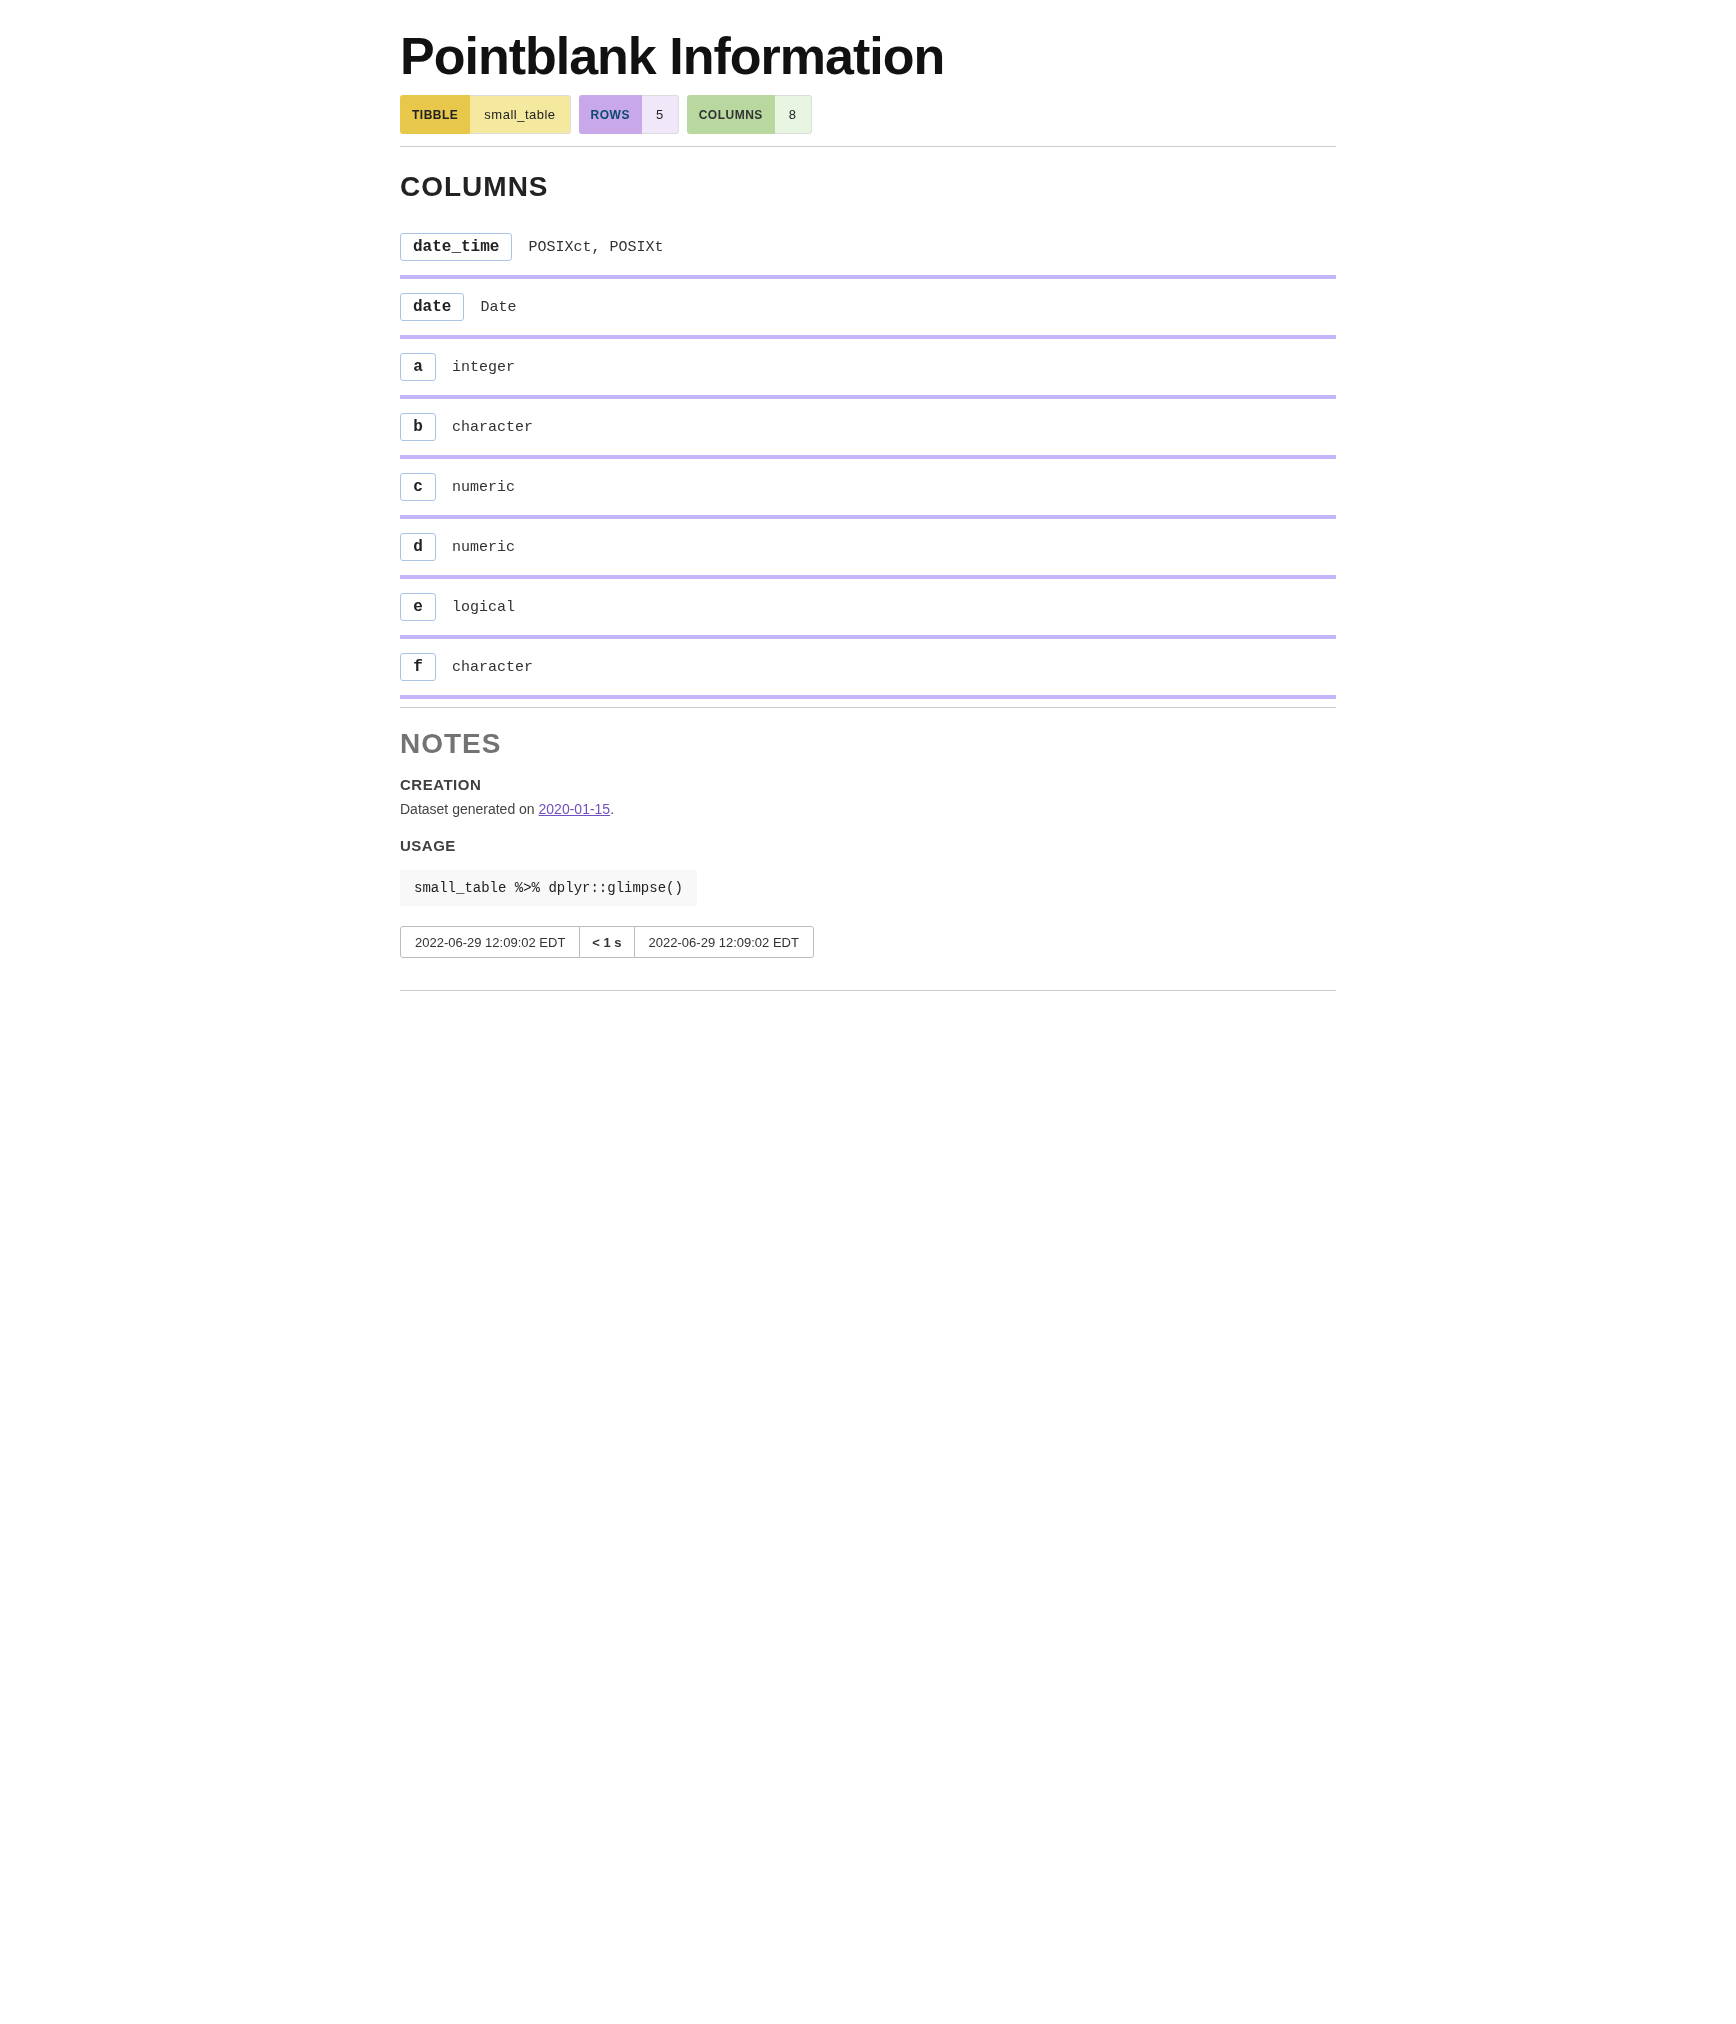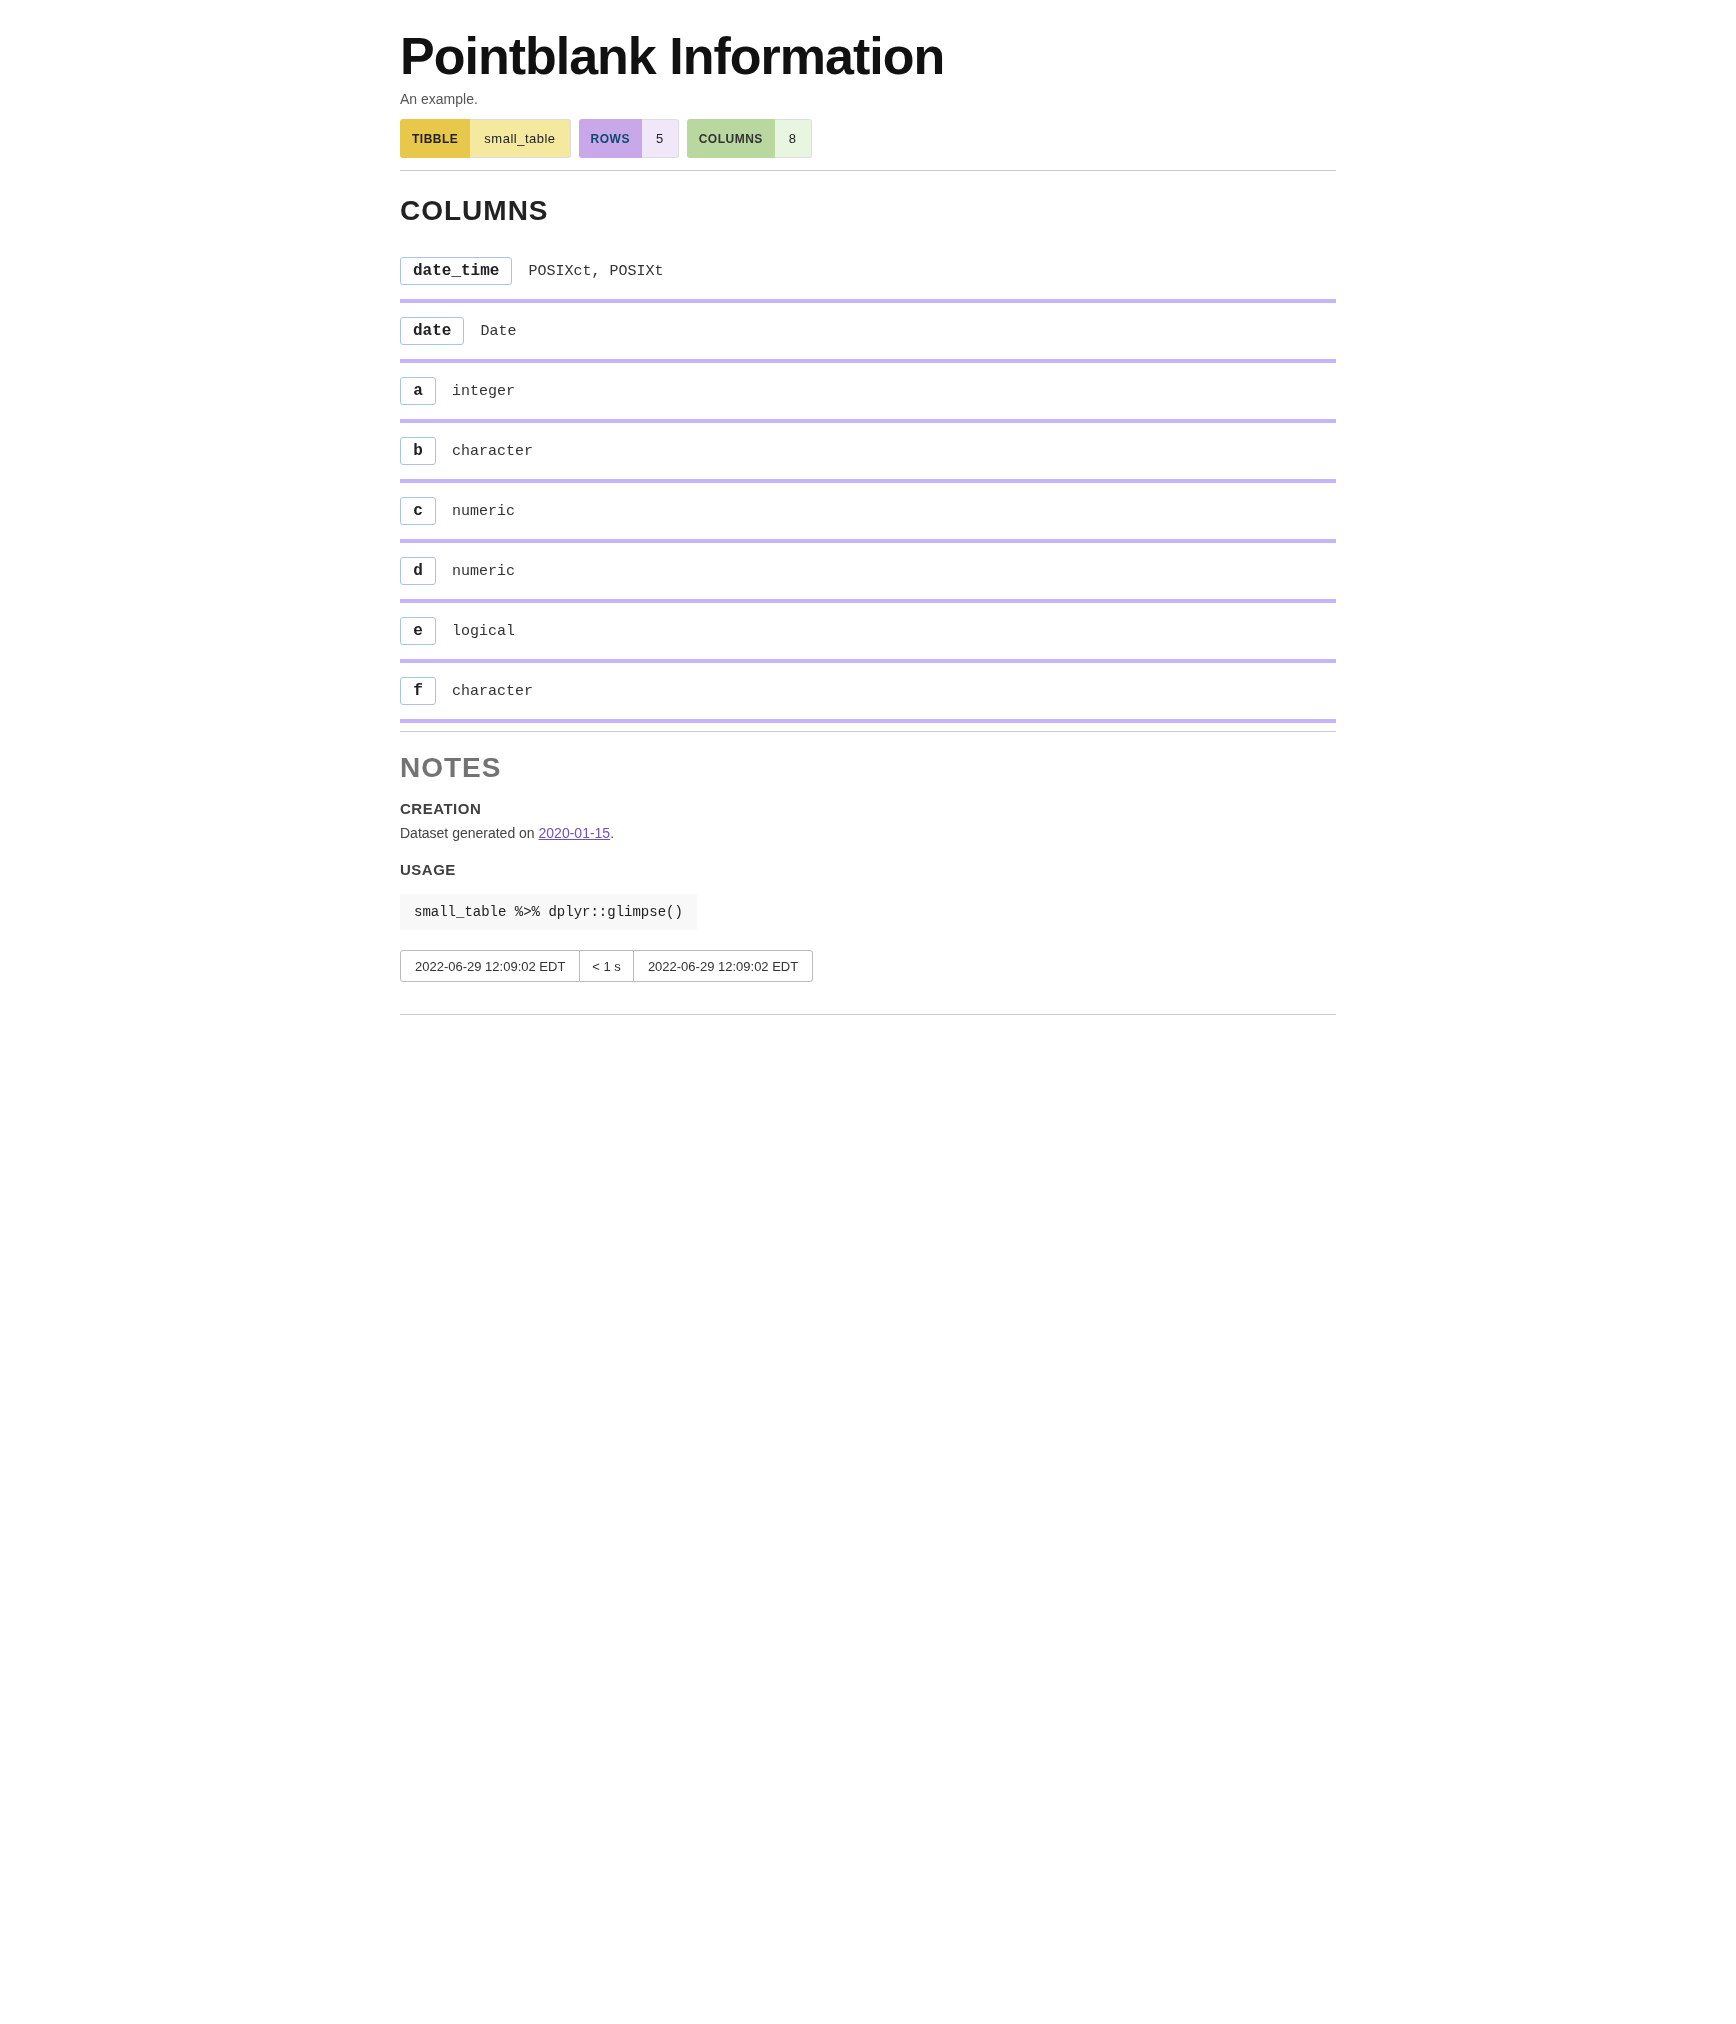--- a/index.html
+++ b/index.html
@@ -229,34 +229,34 @@
       align-items: center;
       justify-content: center;
       height: 32px;
       padding: 0 12px;
       font-size: 13px;
       border: 1px solid #bbb;
       border-left: none;
       border-right: none;
       color: #333;
       background: #fff;
+      font-weight: bold;
     }
 
     .bottom-border {
       border-bottom: 1px solid #ccc;
       margin-top: 24px;
       padding-bottom: 8px;
     }
   </style>
 </head>
 <body>
 
 <div class="page-header">
   <h1 class="page-title">Pointblank Information</h1>
-  <p class="page-subtitle">An example.</p>
   <div class="badges-row">
     <span class="badge badge-tibble">TIBBLE</span>
     <span class="badge badge-tibble-value">small_table</span>
     <span class="badge badge-rows">ROWS</span>
     <span class="badge badge-rows-value">5</span>
     <span class="badge badge-columns">COLUMNS</span>
     <span class="badge badge-columns-value">8</span>
   </div>
 </div>
 

